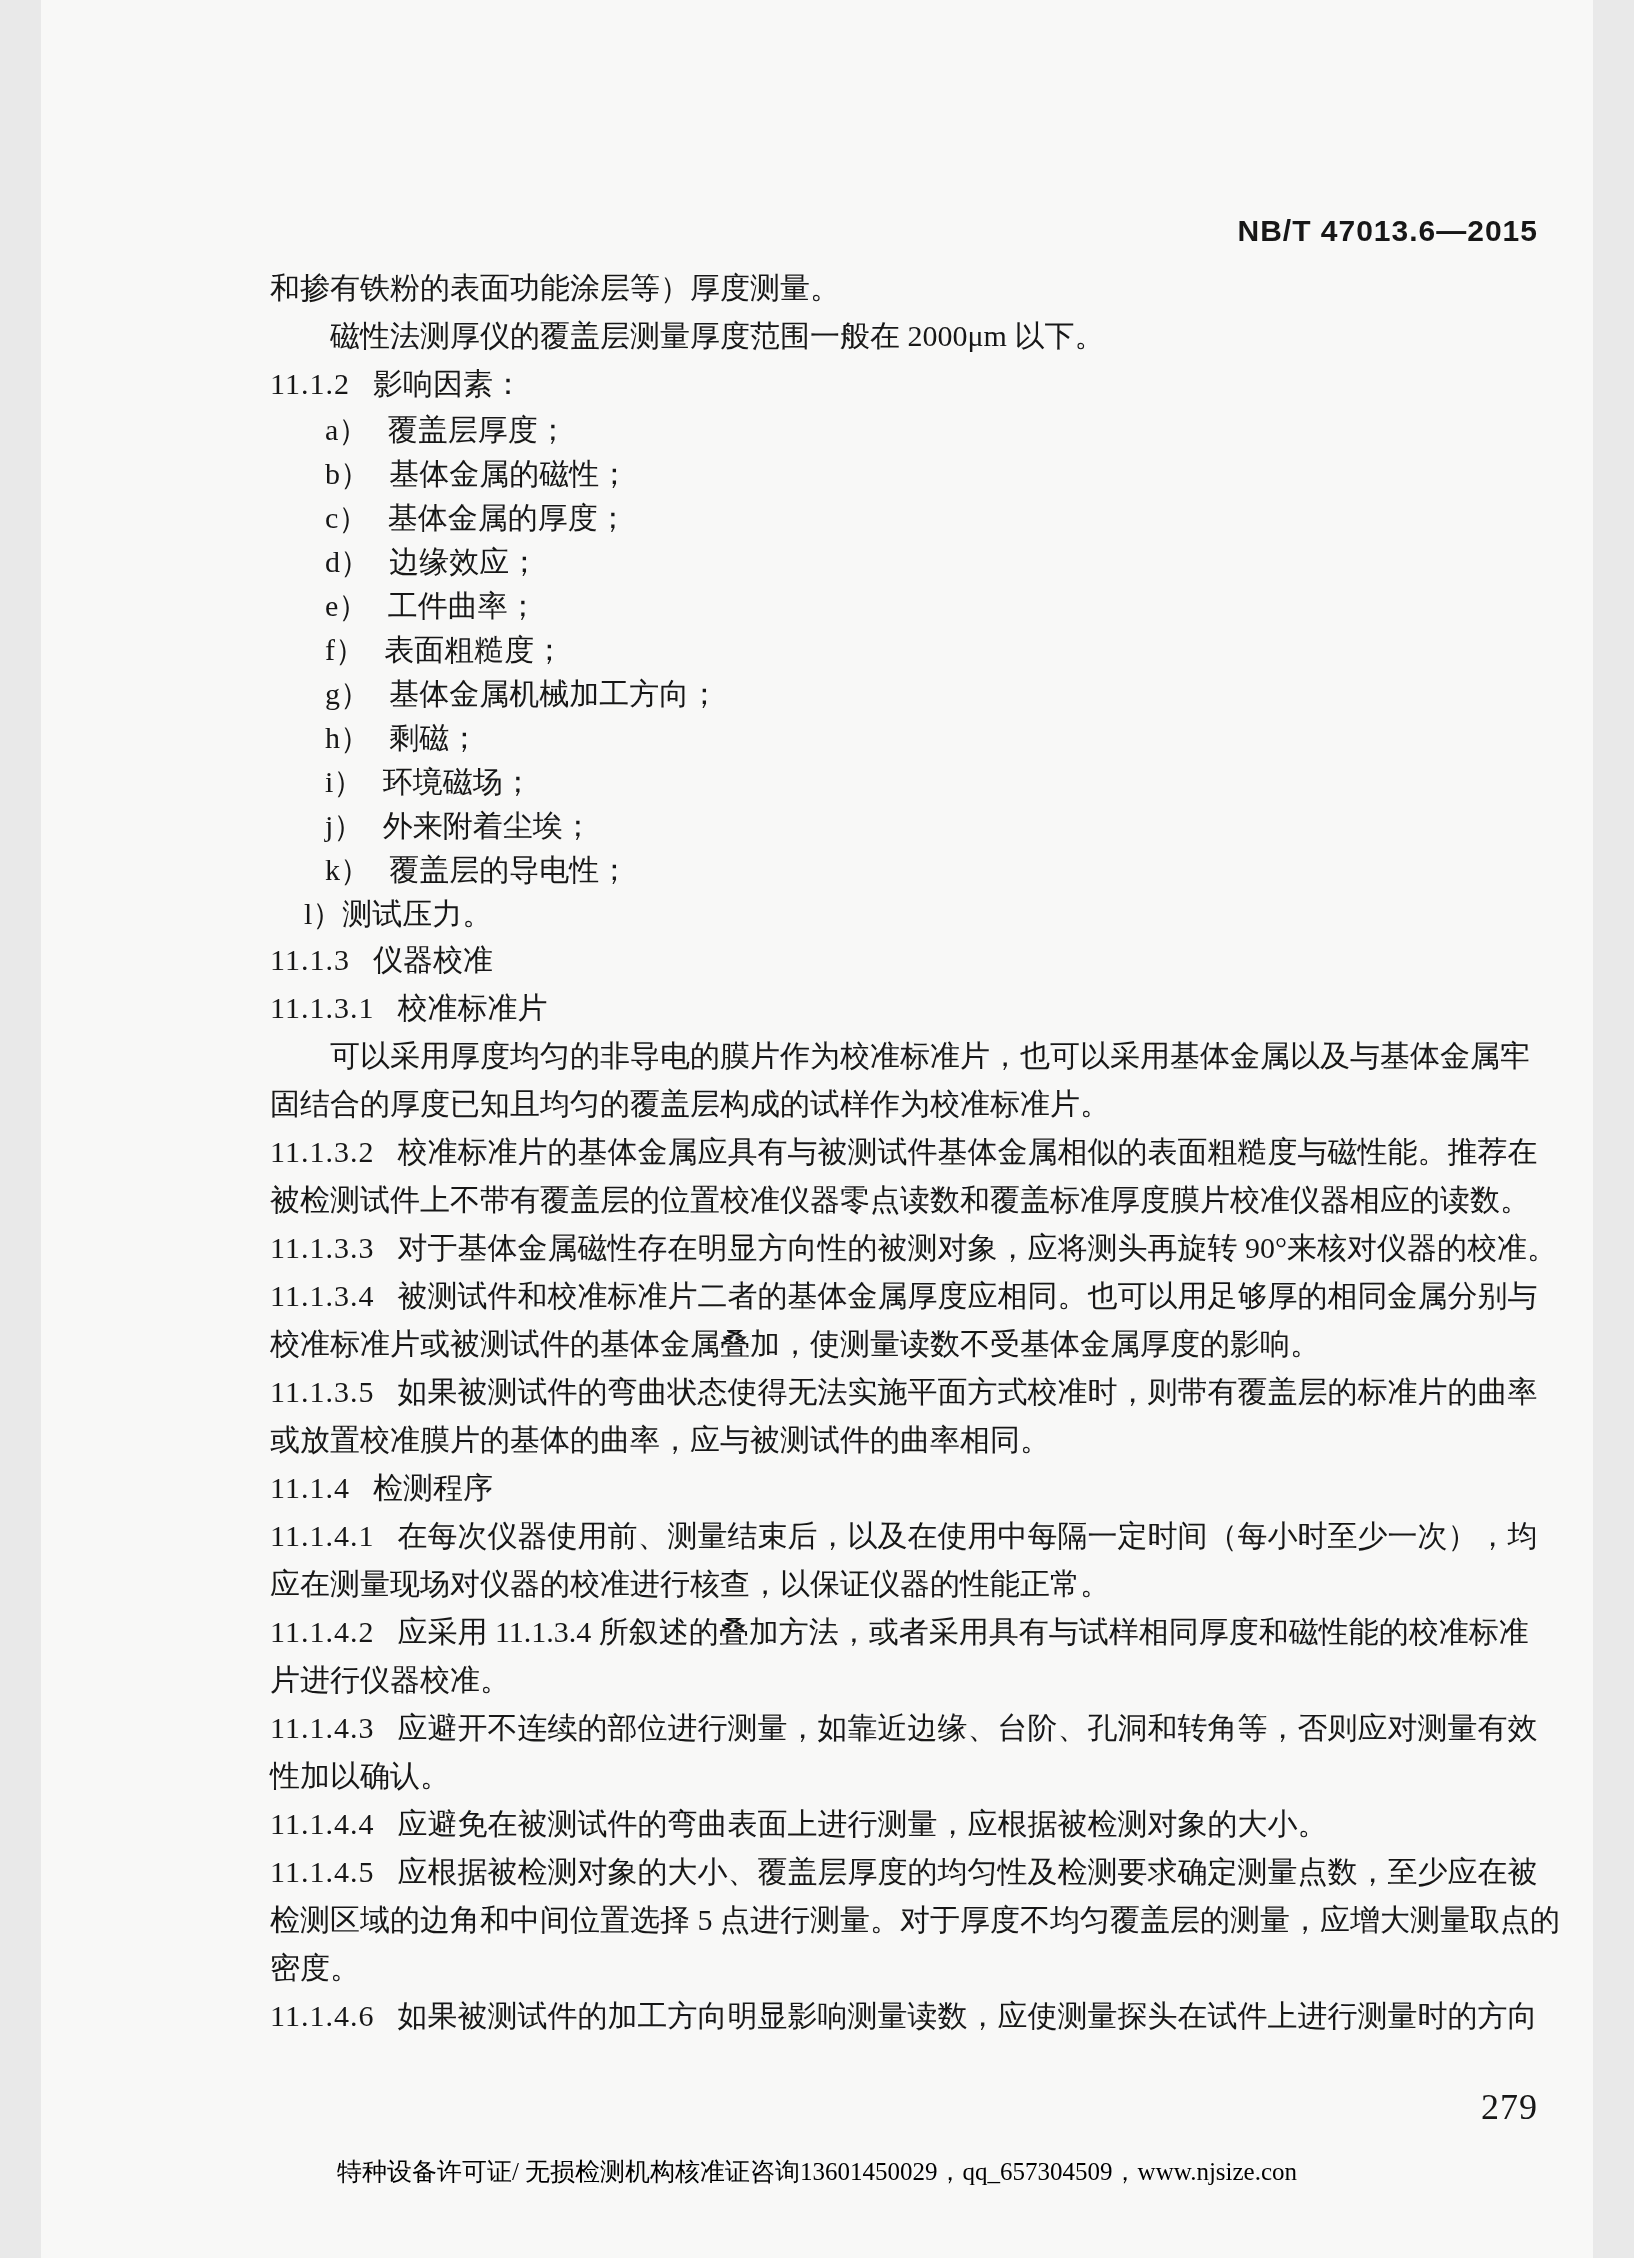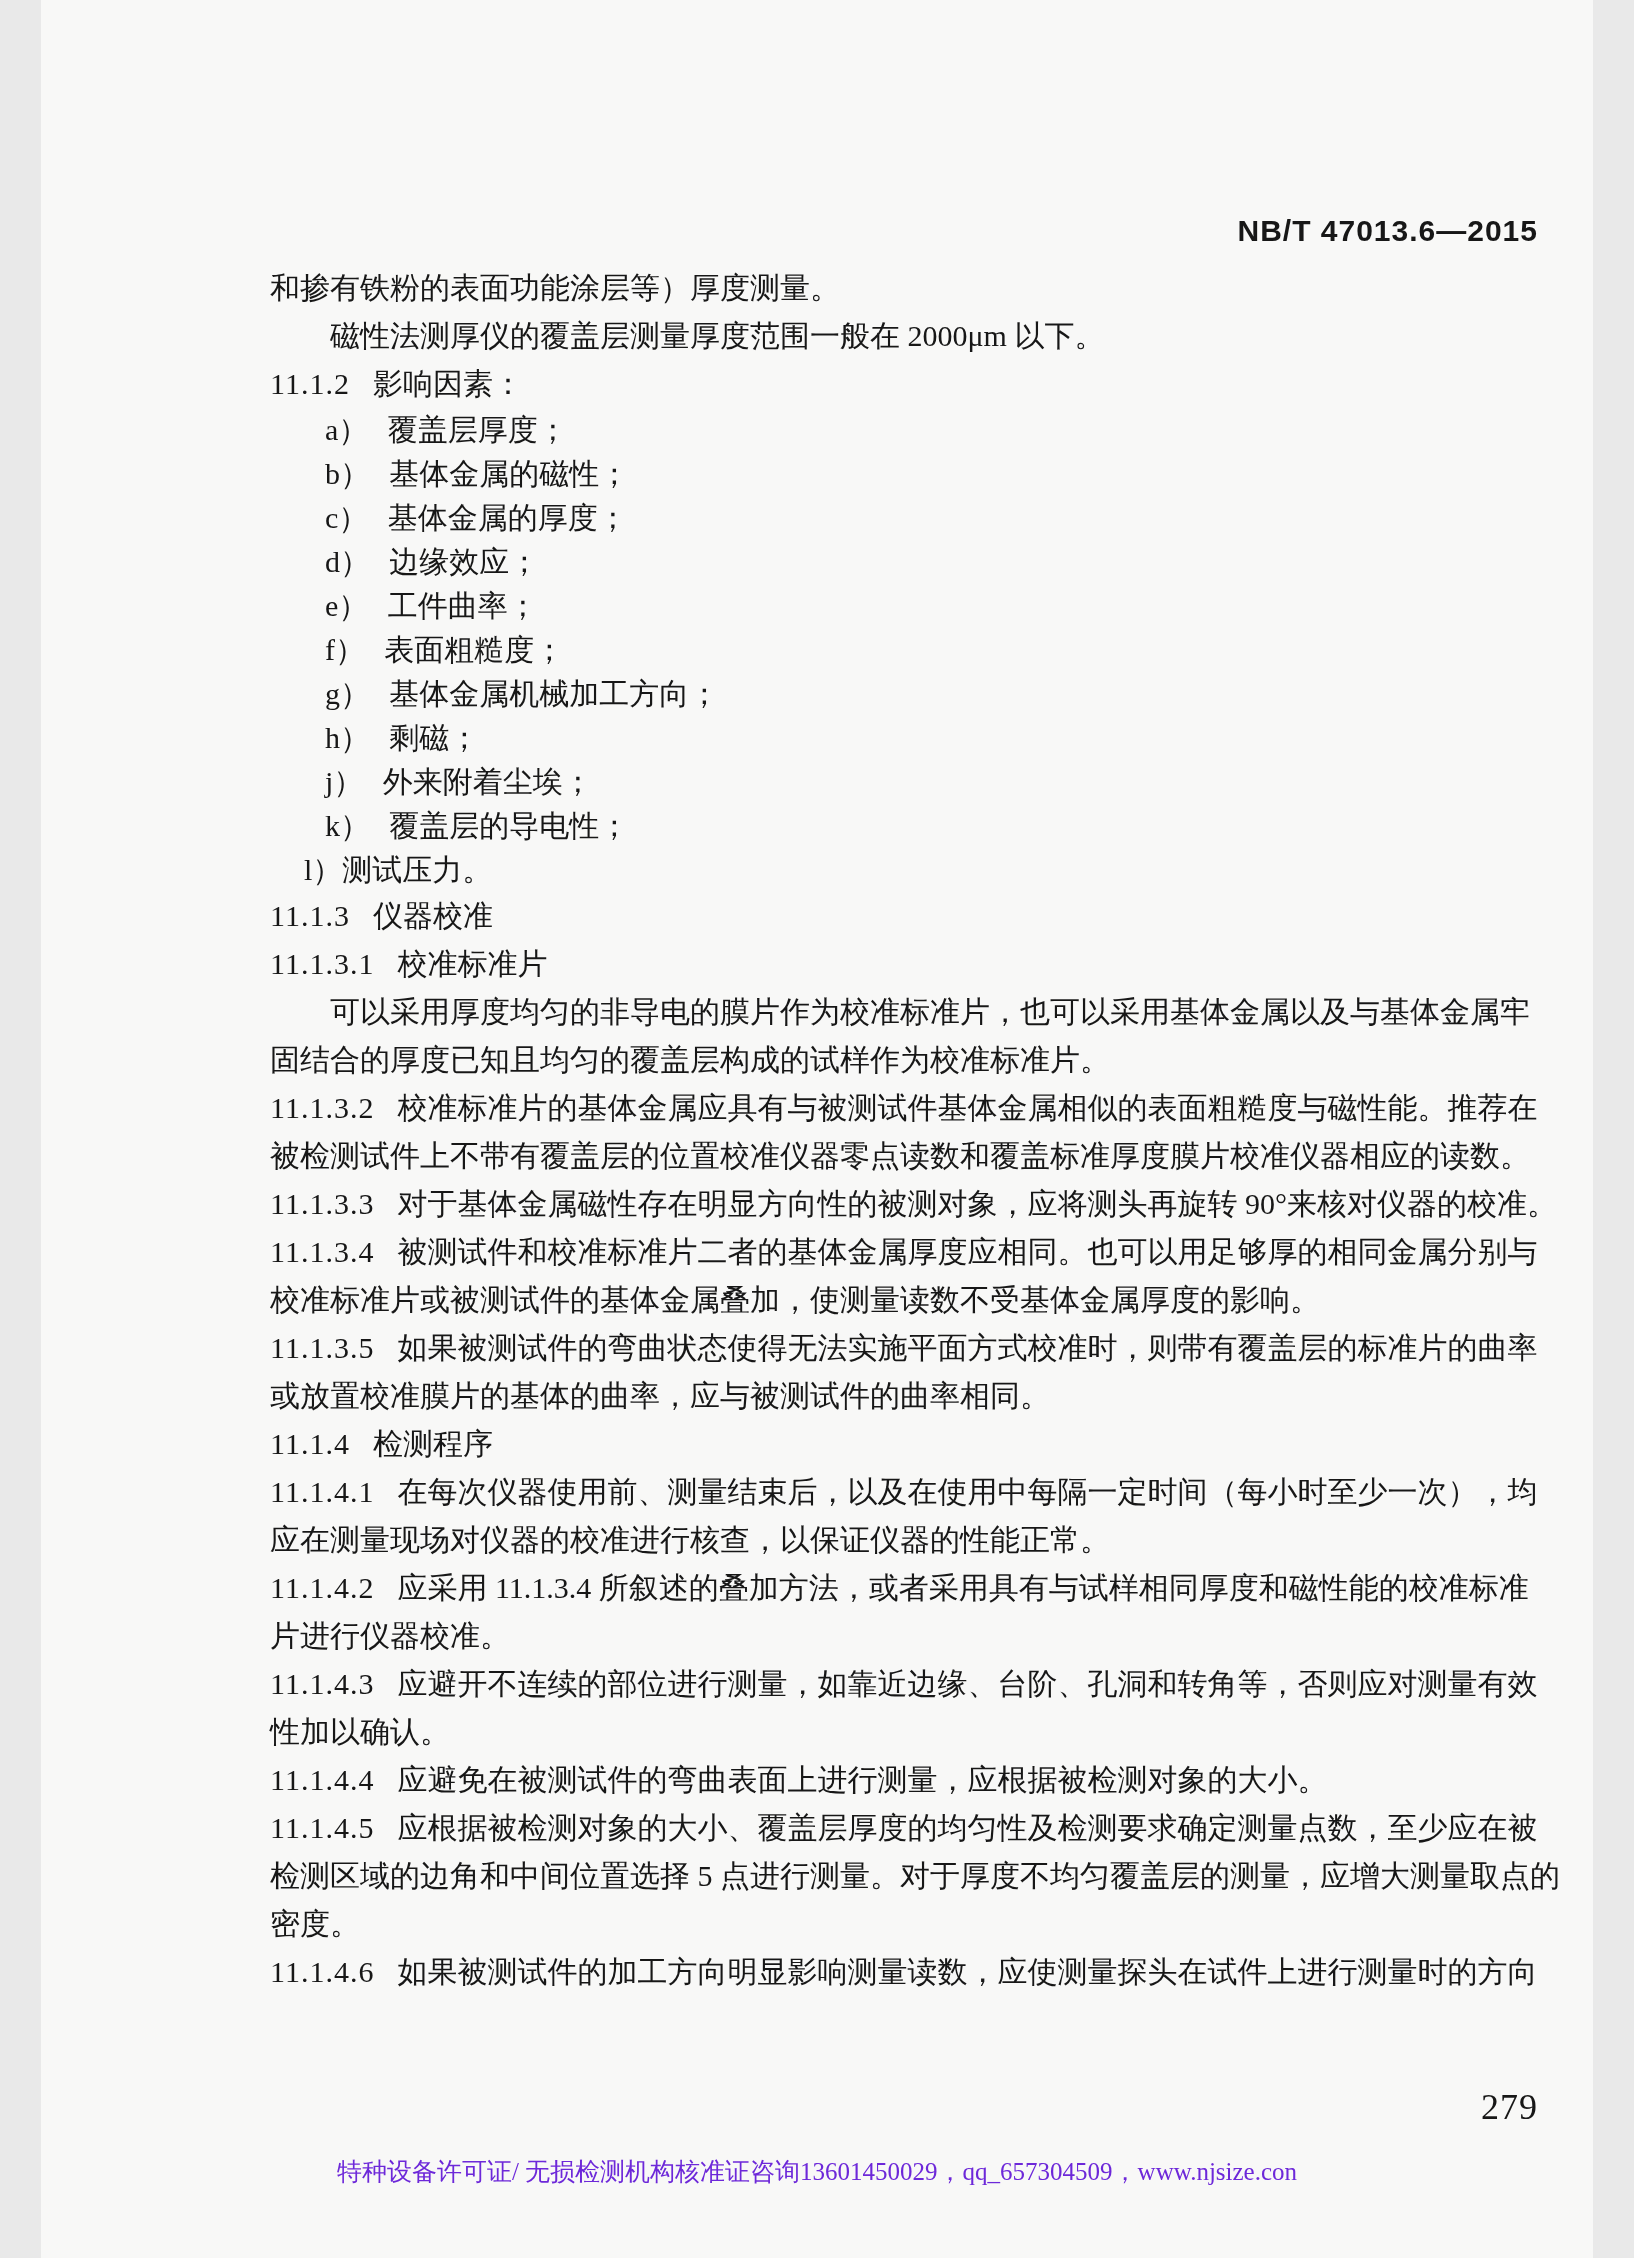--- a/index.html
+++ b/index.html
@@ -41,21 +41,21 @@
     top:2086px; left:229px; width:1268px;
     text-align:right;
     font-size:36px;
     letter-spacing:1px;
   }
   .watermark {
     position:absolute;
     top:2155px; left:0; width:100%;
     text-align:center;
     font-size:25px;
-    color:#6d28d9;
+    color:#000000;
     white-space:pre;
   }
 </style>
 </head>
 <body>
 
 <div class="page">
   <div class="header">NB/T 47013.6—2015</div>
 
   <div class="content">
@@ -63,20 +63,21 @@
       <div class="line indent">磁性法测厚仪的覆盖层测量厚度范围一般在 2000μm 以下。</div>
       <div class="line"><span class="sec-num">11.1.2</span><span>影响因素：</span></div>
       <div class="line li"><span class="marker">a）</span><span>覆盖层厚度；</span></div>
       <div class="line li"><span class="marker">b）</span><span>基体金属的磁性；</span></div>
       <div class="line li"><span class="marker">c）</span><span>基体金属的厚度；</span></div>
       <div class="line li"><span class="marker">d）</span><span>边缘效应；</span></div>
       <div class="line li"><span class="marker">e）</span><span>工件曲率；</span></div>
       <div class="line li"><span class="marker">f）</span><span>表面粗糙度；</span></div>
       <div class="line li"><span class="marker">g）</span><span>基体金属机械加工方向；</span></div>
       <div class="line li"><span class="marker">h）</span><span>剩磁；</span></div>
+      <div class="line li"><span class="marker">i）</span><span>环境磁场；</span></div>
       <div class="line li"><span class="marker">j）</span><span>外来附着尘埃；</span></div>
       <div class="line li"><span class="marker">k）</span><span>覆盖层的导电性；</span></div>
       <div class="line li tight"><span>l）</span><span>测试压力。</span></div>
       <div class="line"><span class="sec-num">11.1.3</span><span>仪器校准</span></div>
       <div class="line"><span class="sec-num">11.1.3.1</span><span>校准标准片</span></div>
       <div class="line indent">可以采用厚度均匀的非导电的膜片作为校准标准片，也可以采用基体金属以及与基体金属牢</div>
       <div class="line">固结合的厚度已知且均匀的覆盖层构成的试样作为校准标准片。</div>
       <div class="line"><span class="sec-num">11.1.3.2</span><span>校准标准片的基体金属应具有与被测试件基体金属相似的表面粗糙度与磁性能。推荐在</span></div>
       <div class="line">被检测试件上不带有覆盖层的位置校准仪器零点读数和覆盖标准厚度膜片校准仪器相应的读数。</div>
       <div class="line"><span class="sec-num">11.1.3.3</span><span>对于基体金属磁性存在明显方向性的被测对象，应将测头再旋转 90°来核对仪器的校准。</span></div>

